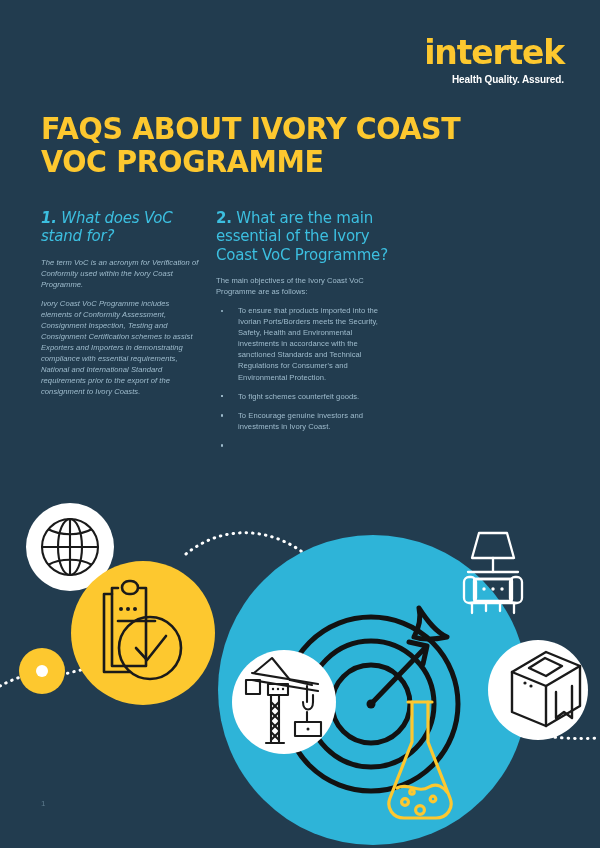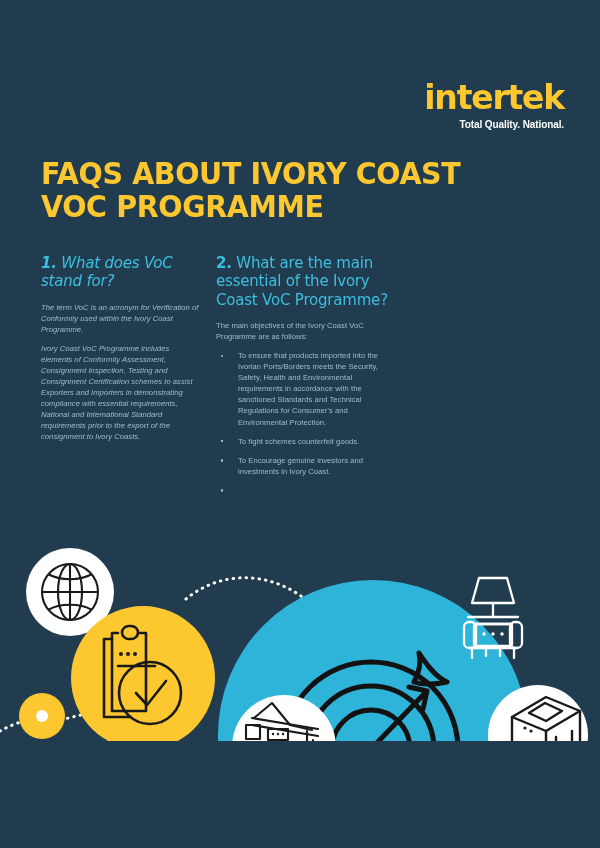--- a/index.html
+++ b/index.html
@@ -2,21 +2,21 @@
 <html><head>
 <meta charset="utf-8">
 <style>
   html,body{margin:0;padding:0;}
   body{
     width:600px;height:848px;
     background:#223c4f;
     font-family:"Liberation Sans", sans-serif;
     overflow:hidden;position:relative;
   }
-  .page{position:absolute;inset:0;width:600px;height:696px;overflow:hidden;margin-top:45px;}
+  .page{position:absolute;inset:0;width:600px;height:848px;overflow:hidden;}
 
   
   .logo{position:absolute;right:36px;top:36px;text-align:right;}
   .logo-word{
     font-family:"DejaVu Sans", sans-serif;
     font-size:33px;font-weight:700;letter-spacing:-1.2px;
     color:#fdc82f;line-height:1;display:block;position:relative;
   }
   .logo-tag{
     display:block;margin-top:5px;
@@ -71,42 +71,42 @@
     color:#5d7b8d;font-size:8px;
   }
 </style>
 </head>
 <body>
 
 <div class="page">
 
   <div class="logo">
     <span class="logo-word">intertek</span>
-    <span class="logo-tag">Total Quality. National.</span>
+    <span class="logo-tag">Health Quality. Assured.</span>
   </div>
 
   <div class="title">FAQS ABOUT IVORY COAST VOC PROGRAMME</div>
 
   <div class="col col-left">
     <h2 class="q-head">
       <b>1.</b>
       <span>What does VoC stand for?</span>
     </h2>
     <p class="body-p">The term VoC is an acronym for Verification of Conformity used within the Ivory Coast Programme.</p>
     <p class="body-p">Ivory Coast VoC Programme includes elements of Conformity Assessment, Consignment Inspection, Testing and Consignment Certification schemes to assist Exporters and Importers in demonstrating compliance with essential requirements, National and International Standard requirements prior to the export of the consignment to Ivory Coasts.</p>
   </div>
 
   <div class="col col-right">
     <h2 class="q-head">
       <b>2.</b>
       <span>What are the main essential of the Ivory Coast VoC Programme?</span>
     </h2>
     <p class="body-p">The main objectives of the Ivory Coast VoC Programme are as follows:</p>
     <ul class="bullets">
-      <li><span class="bdot"></span><span>To ensure that products imported into the Ivorian Ports/Borders meets the Security, Safety, Health and Environmental requirements in accordance with the sanctioned Standards and Technical Regulations for Consumer's and Environmental Protection.</span></li>
+      <li><span class="bdot"></span><span>To ensure that products imported into the Ivorian Ports/Borders meets the Security, Safety, Health and Environmental investments in accordance with the sanctioned Standards and Technical Regulations for Consumer's and Environmental Protection.</span></li>
       <li><span class="bdot"></span></li>
       <li><span class="bdot"></span><span>To fight schemes counterfeit goods.</span></li>
       <li><span class="bdot"></span><span>To Encourage genuine investors and investments in Ivory Coast.</span></li>
       <li><span class="bdot"></span></li>
     </ul>
   </div>
 
   <div class="illus">
     <svg width="600" height="368" viewBox="0 0 600 368" xmlns="http://www.w3.org/2000/svg">
 

